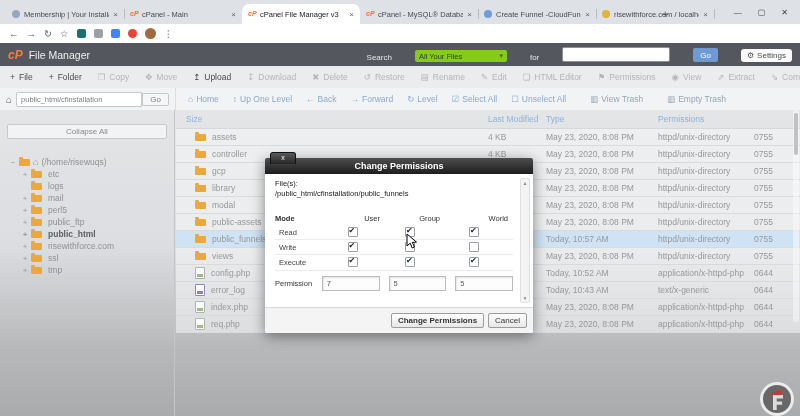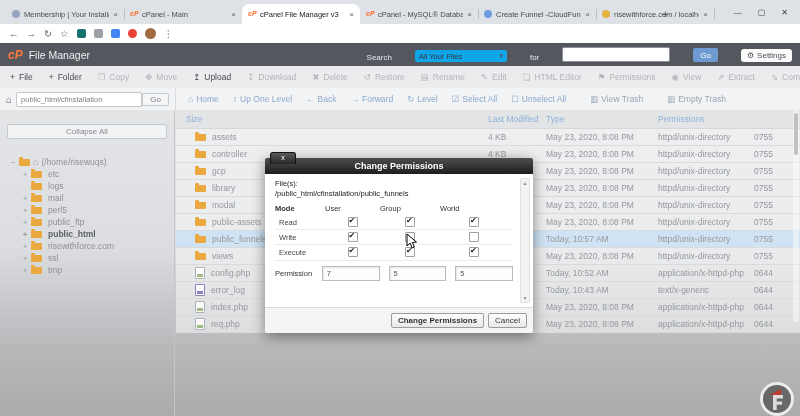--- a/index.html
+++ b/index.html
@@ -29,21 +29,21 @@
   .ext-teal{background:#17726d;} .ext-gray{background:#9aa0a6;} .ext-blue{background:#4285f4;}
   .ext-red{background:#ea4335;border-radius:50%;}
   .avatar{width:11px;height:11px;border-radius:50%;background:#a26a3f;}
 
   
   .cph{position:absolute;top:43px;left:0;right:0;height:23px;background:#54575d;
        display:flex;align-items:center;gap:6px;padding:0 8px;}
   .cph-logo{color:#ff7a38;font-weight:bold;font-style:italic;font-size:12px;}
   .cph-title{color:#eef0f1;font-size:10.5px;}
   .cph-right{margin-left:auto;display:flex;align-items:flex-end;gap:23px;font-size:8px;color:#e4e6e8;}
-  .scope{background:#0ea5e9;color:#34373b;font-size:7.5px;padding:1.5px 4px;border-radius:2px;
+  .scope{background:#84cc16;color:#34373b;font-size:7.5px;padding:1.5px 4px;border-radius:2px;
          display:flex;align-items:center;justify-content:space-between;min-width:84px;}
   .scope::after{content:"\25BE";font-size:7px;color:#55585c;margin-left:6px;}
   .sinput{width:106px;height:13px;background:#fff;border:1px solid #8d9196;border-radius:2px;}
   .gobtn{background:#6d9bd2;color:#fff;font-size:8px;padding:2.5px 7px;border-radius:2px;}
   .setbtn{background:#fbfbfc;color:#4a4d52;font-size:8px;padding:2px 6px;border-radius:3px;
           display:flex;gap:3px;align-items:center;}
 
   
   .tb1{position:absolute;top:66px;left:0;right:0;height:22px;background:#ececee;
        border-bottom:1px solid #d8d9db;display:flex;align-items:center;gap:16px;
@@ -97,26 +97,26 @@
   
   .dlg{position:absolute;left:265px;top:158px;width:268px;height:175px;background:#fff;z-index:100;
        box-shadow:0 3px 14px rgba(0,0,0,0.45);border-radius:2px;}
   .dlg-tab{position:absolute;top:-6px;left:5px;width:24px;height:11px;background:linear-gradient(#5a5a5a,#262626);
            border:1px solid #111;border-bottom:none;border-radius:3px 3px 0 0;color:#fff;font-size:7px;
            text-align:center;line-height:10px;}
   .dlg-title{height:16px;background:linear-gradient(#4e4e4e,#1d1d1d);color:#fff;font-weight:bold;font-size:9px;
              text-align:center;line-height:16px;border-radius:2px 2px 0 0;}
   .dlg-body{position:relative;height:133px;padding:5px 20px 0 10px;box-sizing:border-box;color:#222;}
   .files-lab,.fpath{font-size:7.5px;line-height:1.35;}
-  .pgrid{margin-top:2px;}
+  .pgrid{margin-top:12px;}
   .prow{display:grid;grid-template-columns:50px 55px 60px 68px;align-items:center;height:14px;}
   .prow+.prow{border-top:1px solid #ececec;}
   .prow .hc{font-size:7.5px;color:#333;}
   .prow .hc.modeh{font-weight:bold;}
-  .prow .hc:not(.modeh){text-align:left;}
+  .prow .hc:not(.modeh){text-align:right;}
   .plabel{font-size:7.5px;color:#444;padding-left:4px;}
   .cbwrap{display:flex;justify-content:center;}
   .cbx{width:8px;height:8px;border:1px solid #9aa0a6;background:#fff;position:relative;border-radius:1px;}
   .cbx.checked::after{content:"\2714";position:absolute;left:0;top:-2px;font-size:8px;color:#222;}
   .permrow{display:flex;align-items:center;gap:9px;border-top:1px solid #ececec;padding-top:5px;margin-top:1px;}
   .permrow .plab{font-size:7.5px;width:38px;color:#333;}
   .pinput{width:52px;height:13px;border:1px solid #b9bcbf;box-shadow:inset 1px 1px 2px rgba(0,0,0,0.1);
           font-size:7.5px;color:#555;padding-left:4px;display:flex;align-items:center;background:#fdfdfd;}
   .dlg-scroll{position:absolute;right:3px;top:4px;bottom:4px;width:10px;background:#f3f3f3;border:1px solid #e0e0e0;
               border-radius:2px;display:flex;flex-direction:column;justify-content:space-between;align-items:center;

